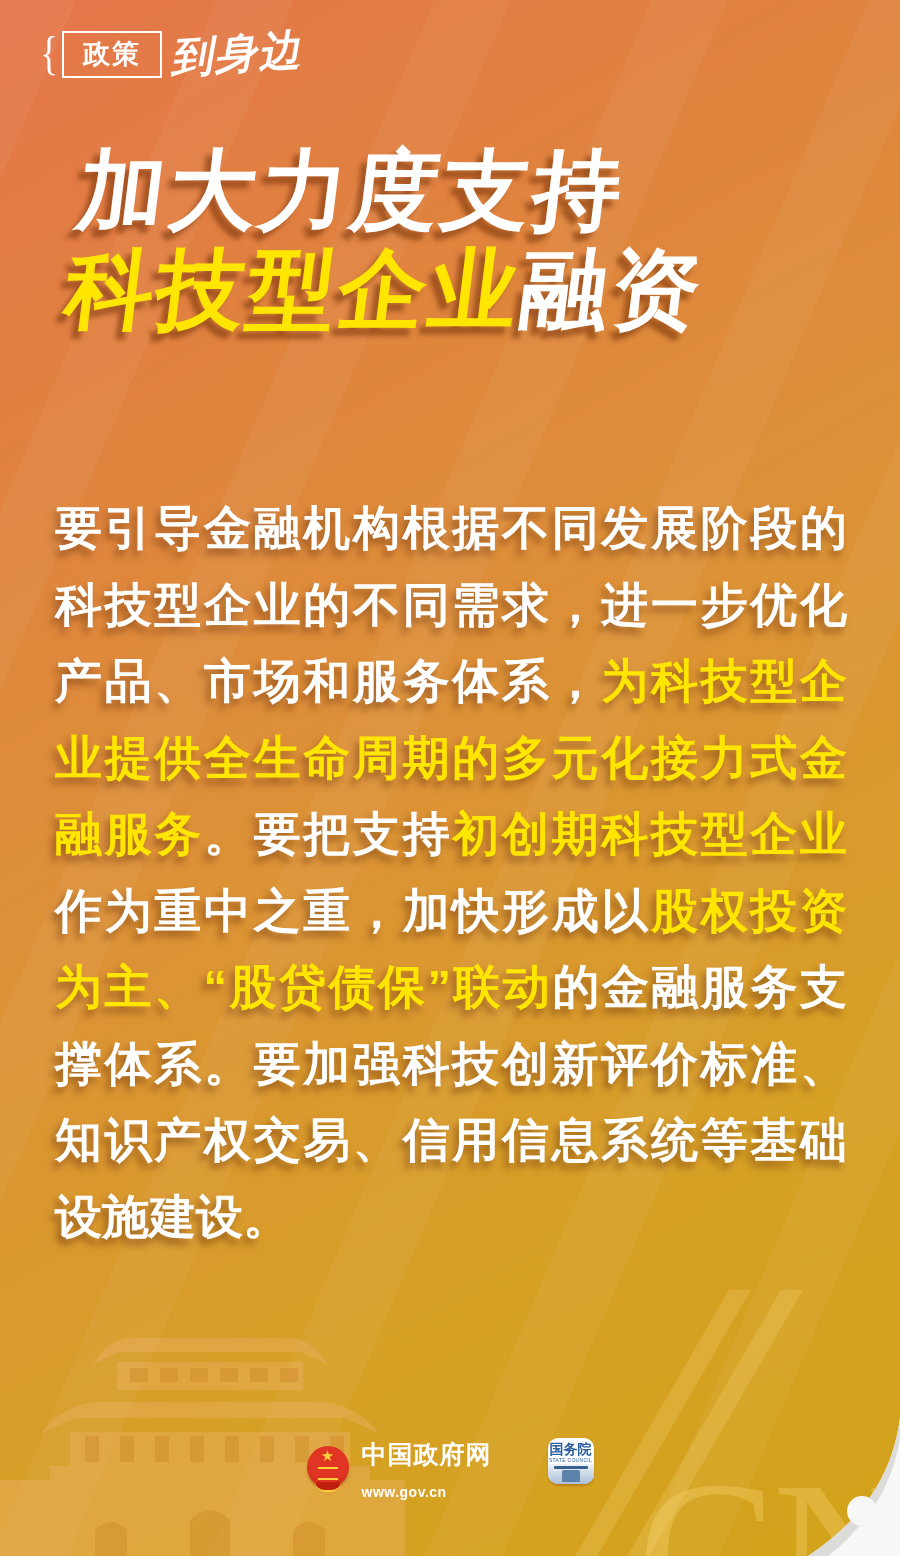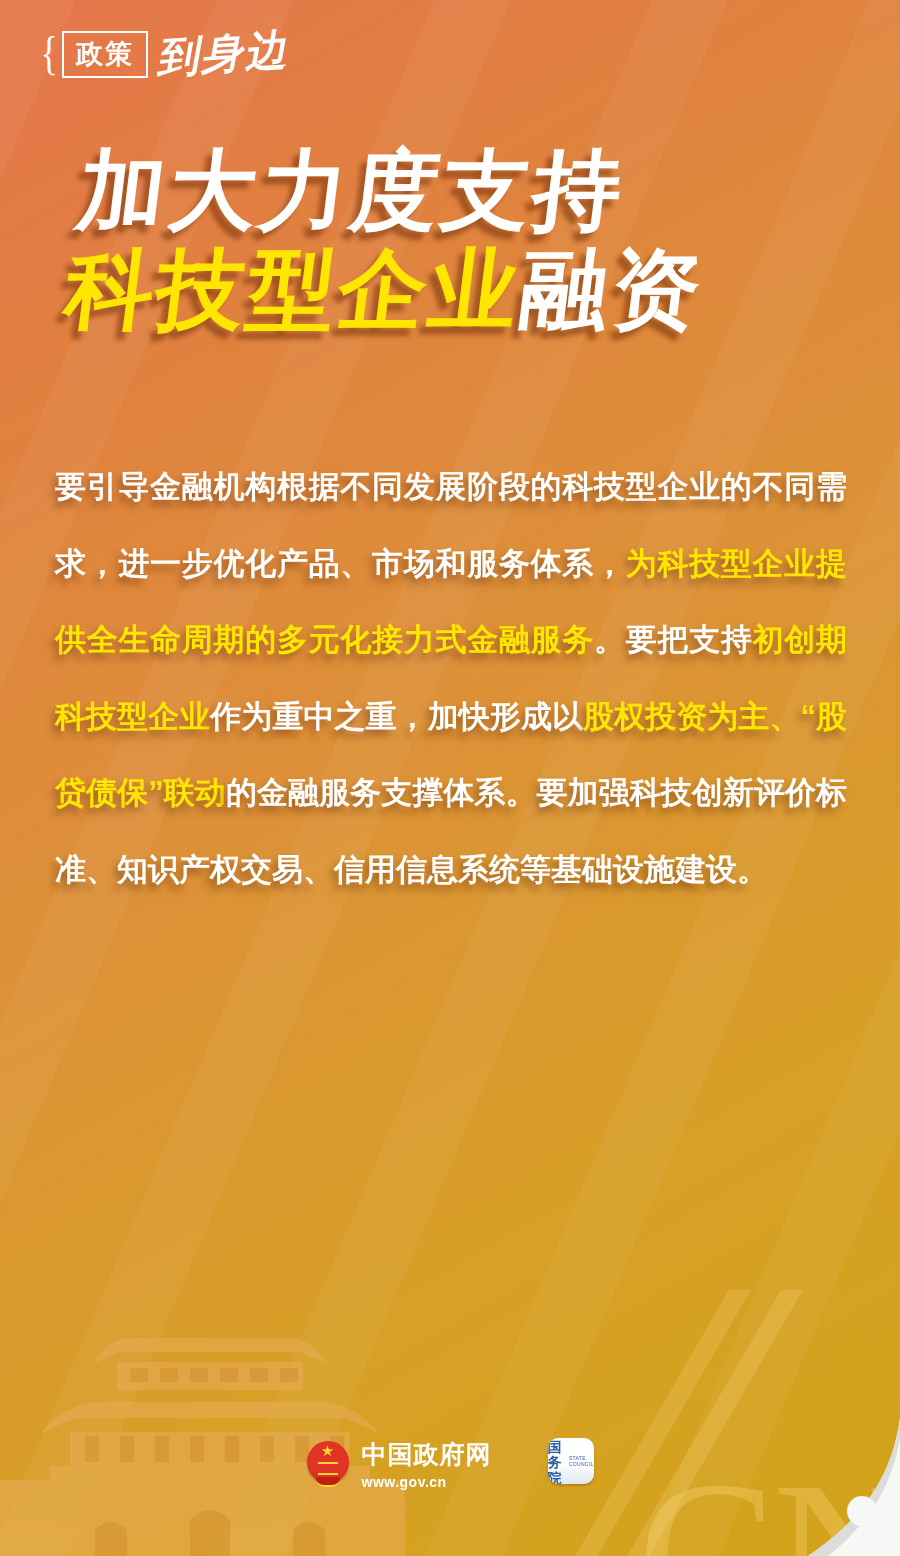--- a/index.html
+++ b/index.html
@@ -8,31 +8,31 @@
     position:relative;width:900px;height:1556px;overflow:hidden;
     background:linear-gradient(150deg,#e5764b 0%,#e0823f 22%,#dd9038 45%,#d7a026 75%,#d2a31a 100%);
   }
   .poster::before{
     content:"";position:absolute;inset:0;pointer-events:none;
     background:repeating-linear-gradient(113deg,rgba(255,255,255,0.045) 0 70px,rgba(255,255,255,0) 70px 200px);
   }
   
   .badge{position:absolute;left:38px;top:26px;display:flex;align-items:center;color:#fff;}
   .badge .bracket{font-family:"Liberation Serif",serif;font-size:46px;font-weight:400;line-height:1;margin-right:2px;transform:scaleX(.8);}
-  .badge .box{border:2px solid #fff;padding:3px 12px 4px;font-family:"Liberation Serif",serif;font-weight:700;font-size:27px;letter-spacing:2px;}
+  .badge .box{border:2px solid #fff;padding:3px 19px 4px;font-family:"Liberation Serif",serif;font-weight:700;font-size:27px;letter-spacing:2px;}
   .badge .script{font-family:"DejaVu Serif",serif;font-style:italic;font-weight:700;font-size:42px;margin-left:8px;transform:rotate(-4deg);letter-spacing:2px;}
   
   .title{position:absolute;left:72px;top:142px;transform:skewX(-7deg);font-weight:900;line-height:1.12;}
   .title .t-line{font-size:88px;letter-spacing:3px;color:#fff;
     text-shadow:-6px 8px 5px rgba(124,53,12,0.6);}
   .title .hl{color:#ffe600;}
   
   .body-text{
-    position:absolute;left:55px;top:418px;width:792px;
-    font-size:31px;font-weight:700;line-height:76.5px;color:#fff;
+    position:absolute;left:55px;top:443px;width:792px;
+    font-size:47px;font-weight:700;line-height:76.5px;color:#fff;
     text-align:justify;
     text-shadow:-4px 6px 7px rgba(110,52,14,0.55);
   }
   .body-text .hl{color:#ffe600;}
   
   .wm{position:absolute;font-family:"Liberation Serif",serif;color:rgba(255,223,128,0.30);line-height:1;pointer-events:none;}
   .wm.gov{left:358px;top:1332px;font-size:208px;letter-spacing:-4px;}
   .wm.cn{left:590px;top:1450px;font-size:208px;letter-spacing:-4px;}
   .slash{position:absolute;width:22px;height:280px;background:rgba(255,225,140,0.20);transform:skewX(-30deg);pointer-events:none;}
   .slash.s1{left:648px;top:1290px;}
@@ -42,26 +42,26 @@
   
   .footer{position:absolute;left:0;right:0;top:1438px;display:flex;justify-content:center;align-items:flex-start;gap:56px;color:#fff;}
   .f-group{display:flex;align-items:center;gap:13px;}
   .emblem{width:42px;height:46px;position:relative;flex:0 0 auto;}
   .emblem .disc{position:absolute;left:0;top:0;width:42px;height:42px;border-radius:50%;
     background:radial-gradient(circle at 50% 40%,#e03524 0 58%,#c01f12 100%);
     box-shadow:0 2px 2px rgba(120,40,10,.4);}
   .emblem .star{position:absolute;left:0;top:2px;width:42px;text-align:center;color:#fbd23a;font-size:15px;line-height:1;}
   .emblem .gate{position:absolute;left:11px;top:21px;width:20px;height:9px;border-top:2px solid #fbd23a;border-bottom:2px solid #fbd23a;}
   .emblem .base{position:absolute;left:8px;top:36px;width:26px;height:8px;border-radius:0 0 10px 10px;background:#c01f12;border-bottom:2px solid #fbd23a;}
-  .f-texts{display:flex;flex-direction:column;gap:3px;}
+  .f-texts{display:flex;flex-direction:column;gap:13px;}
   .f-name{font-size:25px;font-weight:700;letter-spacing:1px;}
   .f-sub{font-size:14px;font-weight:700;letter-spacing:.5px;}
   .f-sub.serif{font-family:"Liberation Serif",serif;font-weight:400;font-size:17px;}
   .appicon{width:46px;height:46px;border-radius:10px;background:linear-gradient(#ffffff 0 55%,#dfe8f2 100%);
-    display:flex;flex-direction:row;align-items:center;overflow:hidden;flex:0 0 auto;box-shadow:0 2px 2px rgba(120,60,10,.3);}
+    display:flex;flex-direction:column;align-items:center;overflow:hidden;flex:0 0 auto;box-shadow:0 2px 2px rgba(120,60,10,.3);}
   .appicon .ai-t{color:#2b5f9e;font-weight:700;font-size:14px;line-height:1.1;margin-top:4px;}
   .appicon .ai-s{color:#2b5f9e;font-size:5px;letter-spacing:.3px;line-height:1.2;}
   .appicon .ai-b{width:100%;flex:1;margin-top:1px;position:relative;background:linear-gradient(#eef3f8,#aabfd6);}
   .appicon .ai-b::before{content:"";position:absolute;left:6px;right:6px;top:2px;height:3px;background:#39608f;border-radius:1px;}
   .appicon .ai-b::after{content:"";position:absolute;left:14px;right:14px;top:6px;bottom:2px;background:#5d83ad;border-radius:2px 2px 0 0;}
   
   .curl{position:absolute;right:0;bottom:0;pointer-events:none;}
 </style>
 </head>
 <body>

